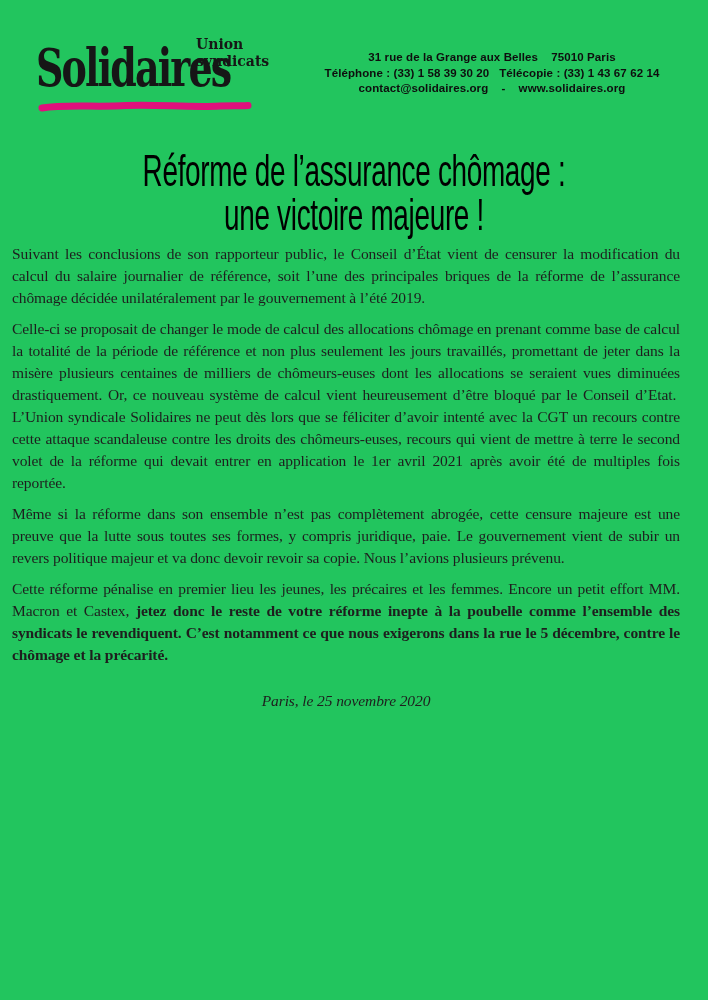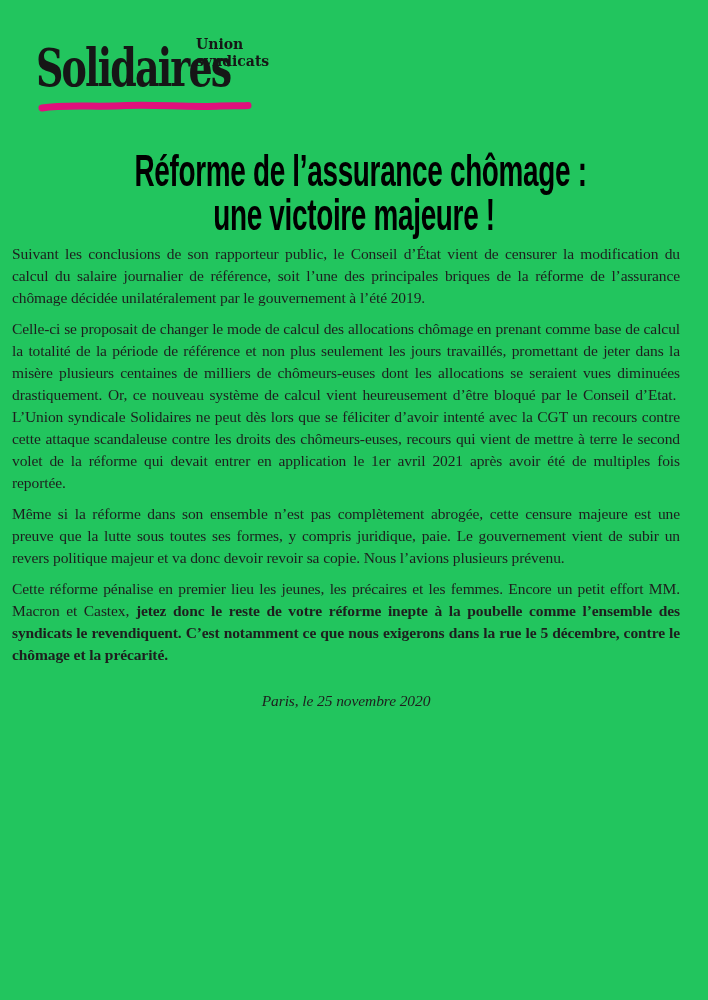--- a/index.html
+++ b/index.html
@@ -40,21 +40,21 @@
     font-weight: 700; font-size: 11.5px; line-height: 15.5px;
     color: #0e0e0e; letter-spacing: 0.1px;
   }
   .contact div { white-space: nowrap; }
 
   
   .doc-title {
     position: absolute; left: 0; top: 149px; width: 708px;
     margin: 0; text-align: center;
     font-family: "Liberation Sans", sans-serif;
-    font-weight: 700; font-size: 45px; line-height: 44px;
+    font-weight: 400; font-size: 45px; line-height: 44px;
     color: #000000;
   }
   .title-line {
     display: block; white-space: nowrap; letter-spacing: -0.5px;
     transform: scaleX(0.62); transform-origin: 50% 50%;
   }
 
   
   .doc-body {
     position: absolute; left: 12px; top: 243px; width: 668px;
@@ -79,20 +79,25 @@
       <div class="logo-union">
         <div>Union</div>
         <div>syndicats</div>
       </div>
       <div class="logo-word">Solidaires</div>
       <svg class="logo-brush" width="214" height="14" viewBox="0 0 214 14" aria-hidden="true">
         <path d="M4 8 C 28 4, 58 7.5, 88 5.5 C 118 3.8, 152 8, 182 6 C 194 5.3, 204 6, 210 5.5" stroke="#e0107c" stroke-width="7" fill="none" stroke-linecap="round"></path>
       </svg>
     </div>
 
+    <div class="contact">
+      <div>31 rue de la Grange aux Belles &nbsp;&nbsp; 75010 Paris</div>
+      <div>Téléphone : (33) 1 58 39 30 20 &nbsp; Télécopie : (33) 1 43 67 62 14</div>
+      <div>contact@solidaires.org &nbsp;&nbsp; - &nbsp;&nbsp; www.solidaires.org</div>
+    </div>
 
   </header>
 
   <h1 class="doc-title">
     <span class="title-line">Réforme de l’assurance chômage :</span>
     <span class="title-line">une victoire majeure !</span>
   </h1>
 
   <main class="doc-body">
     <p>Suivant les conclusions de son rapporteur public, le Conseil d’État vient de censurer la modification du calcul du salaire journalier de référence, soit l’une des principales briques de la réforme de l’assurance chômage décidée unilatéralement par le gouvernement à l’été 2019.</p>

